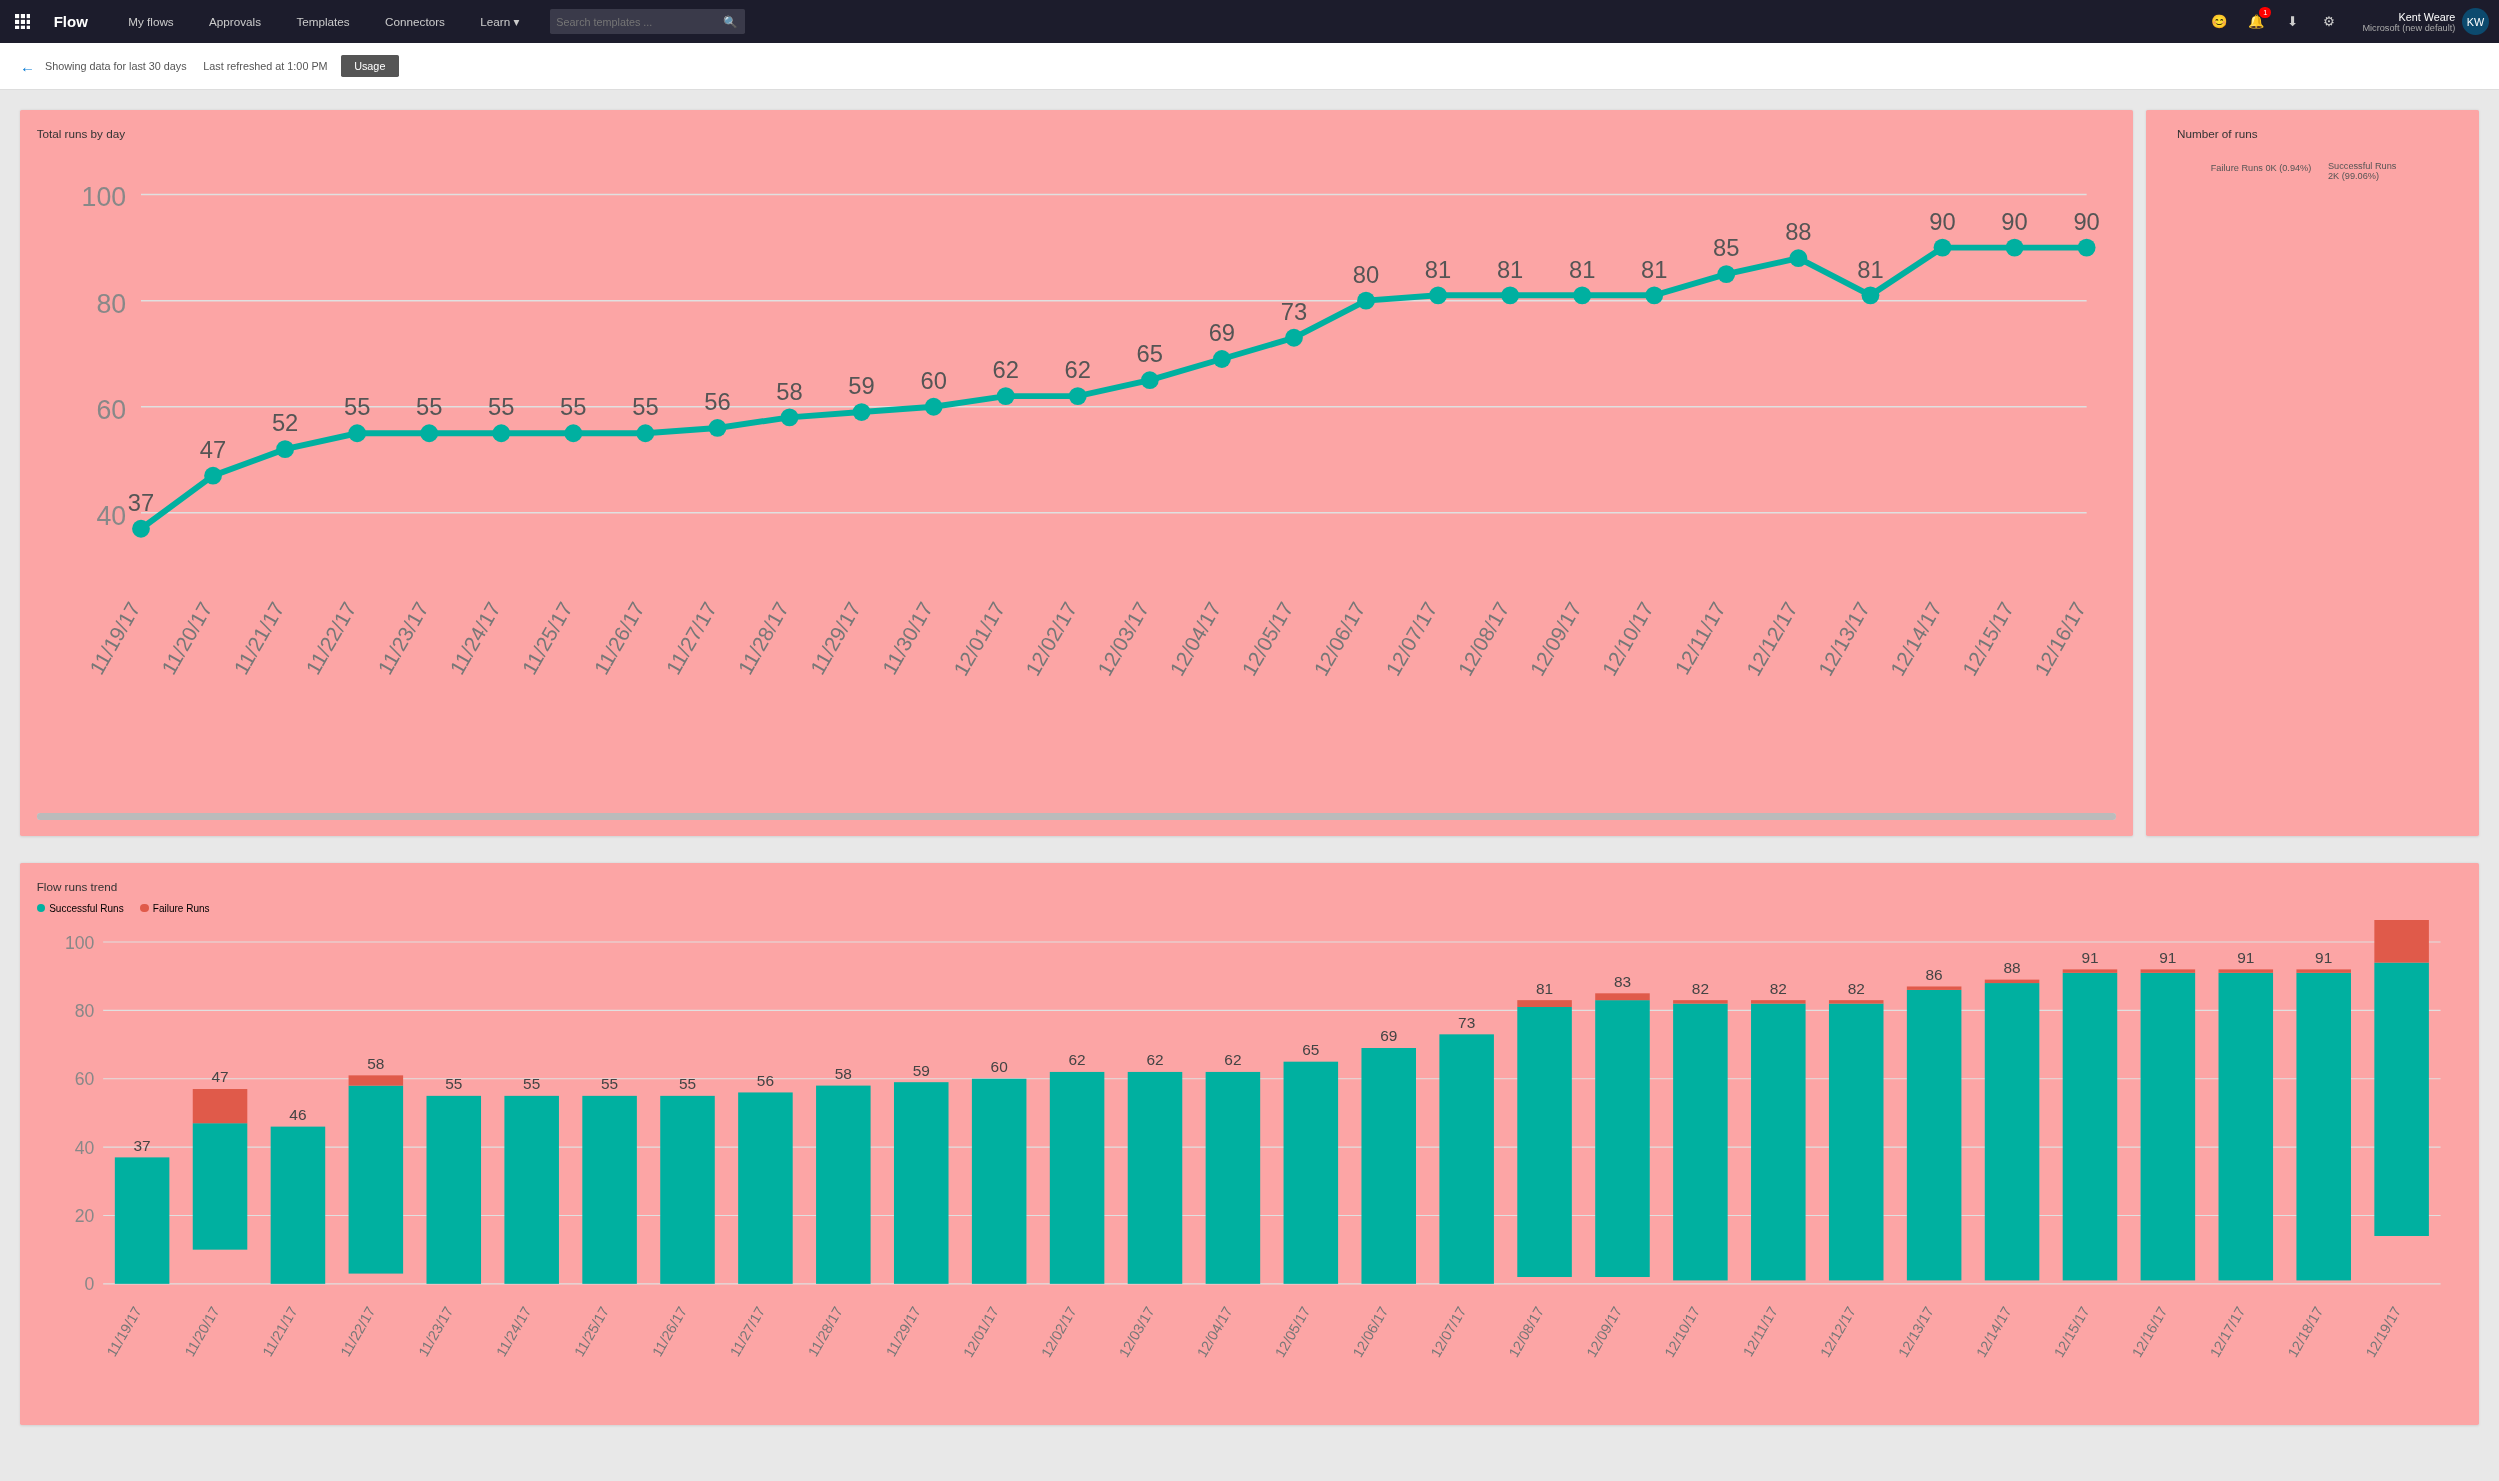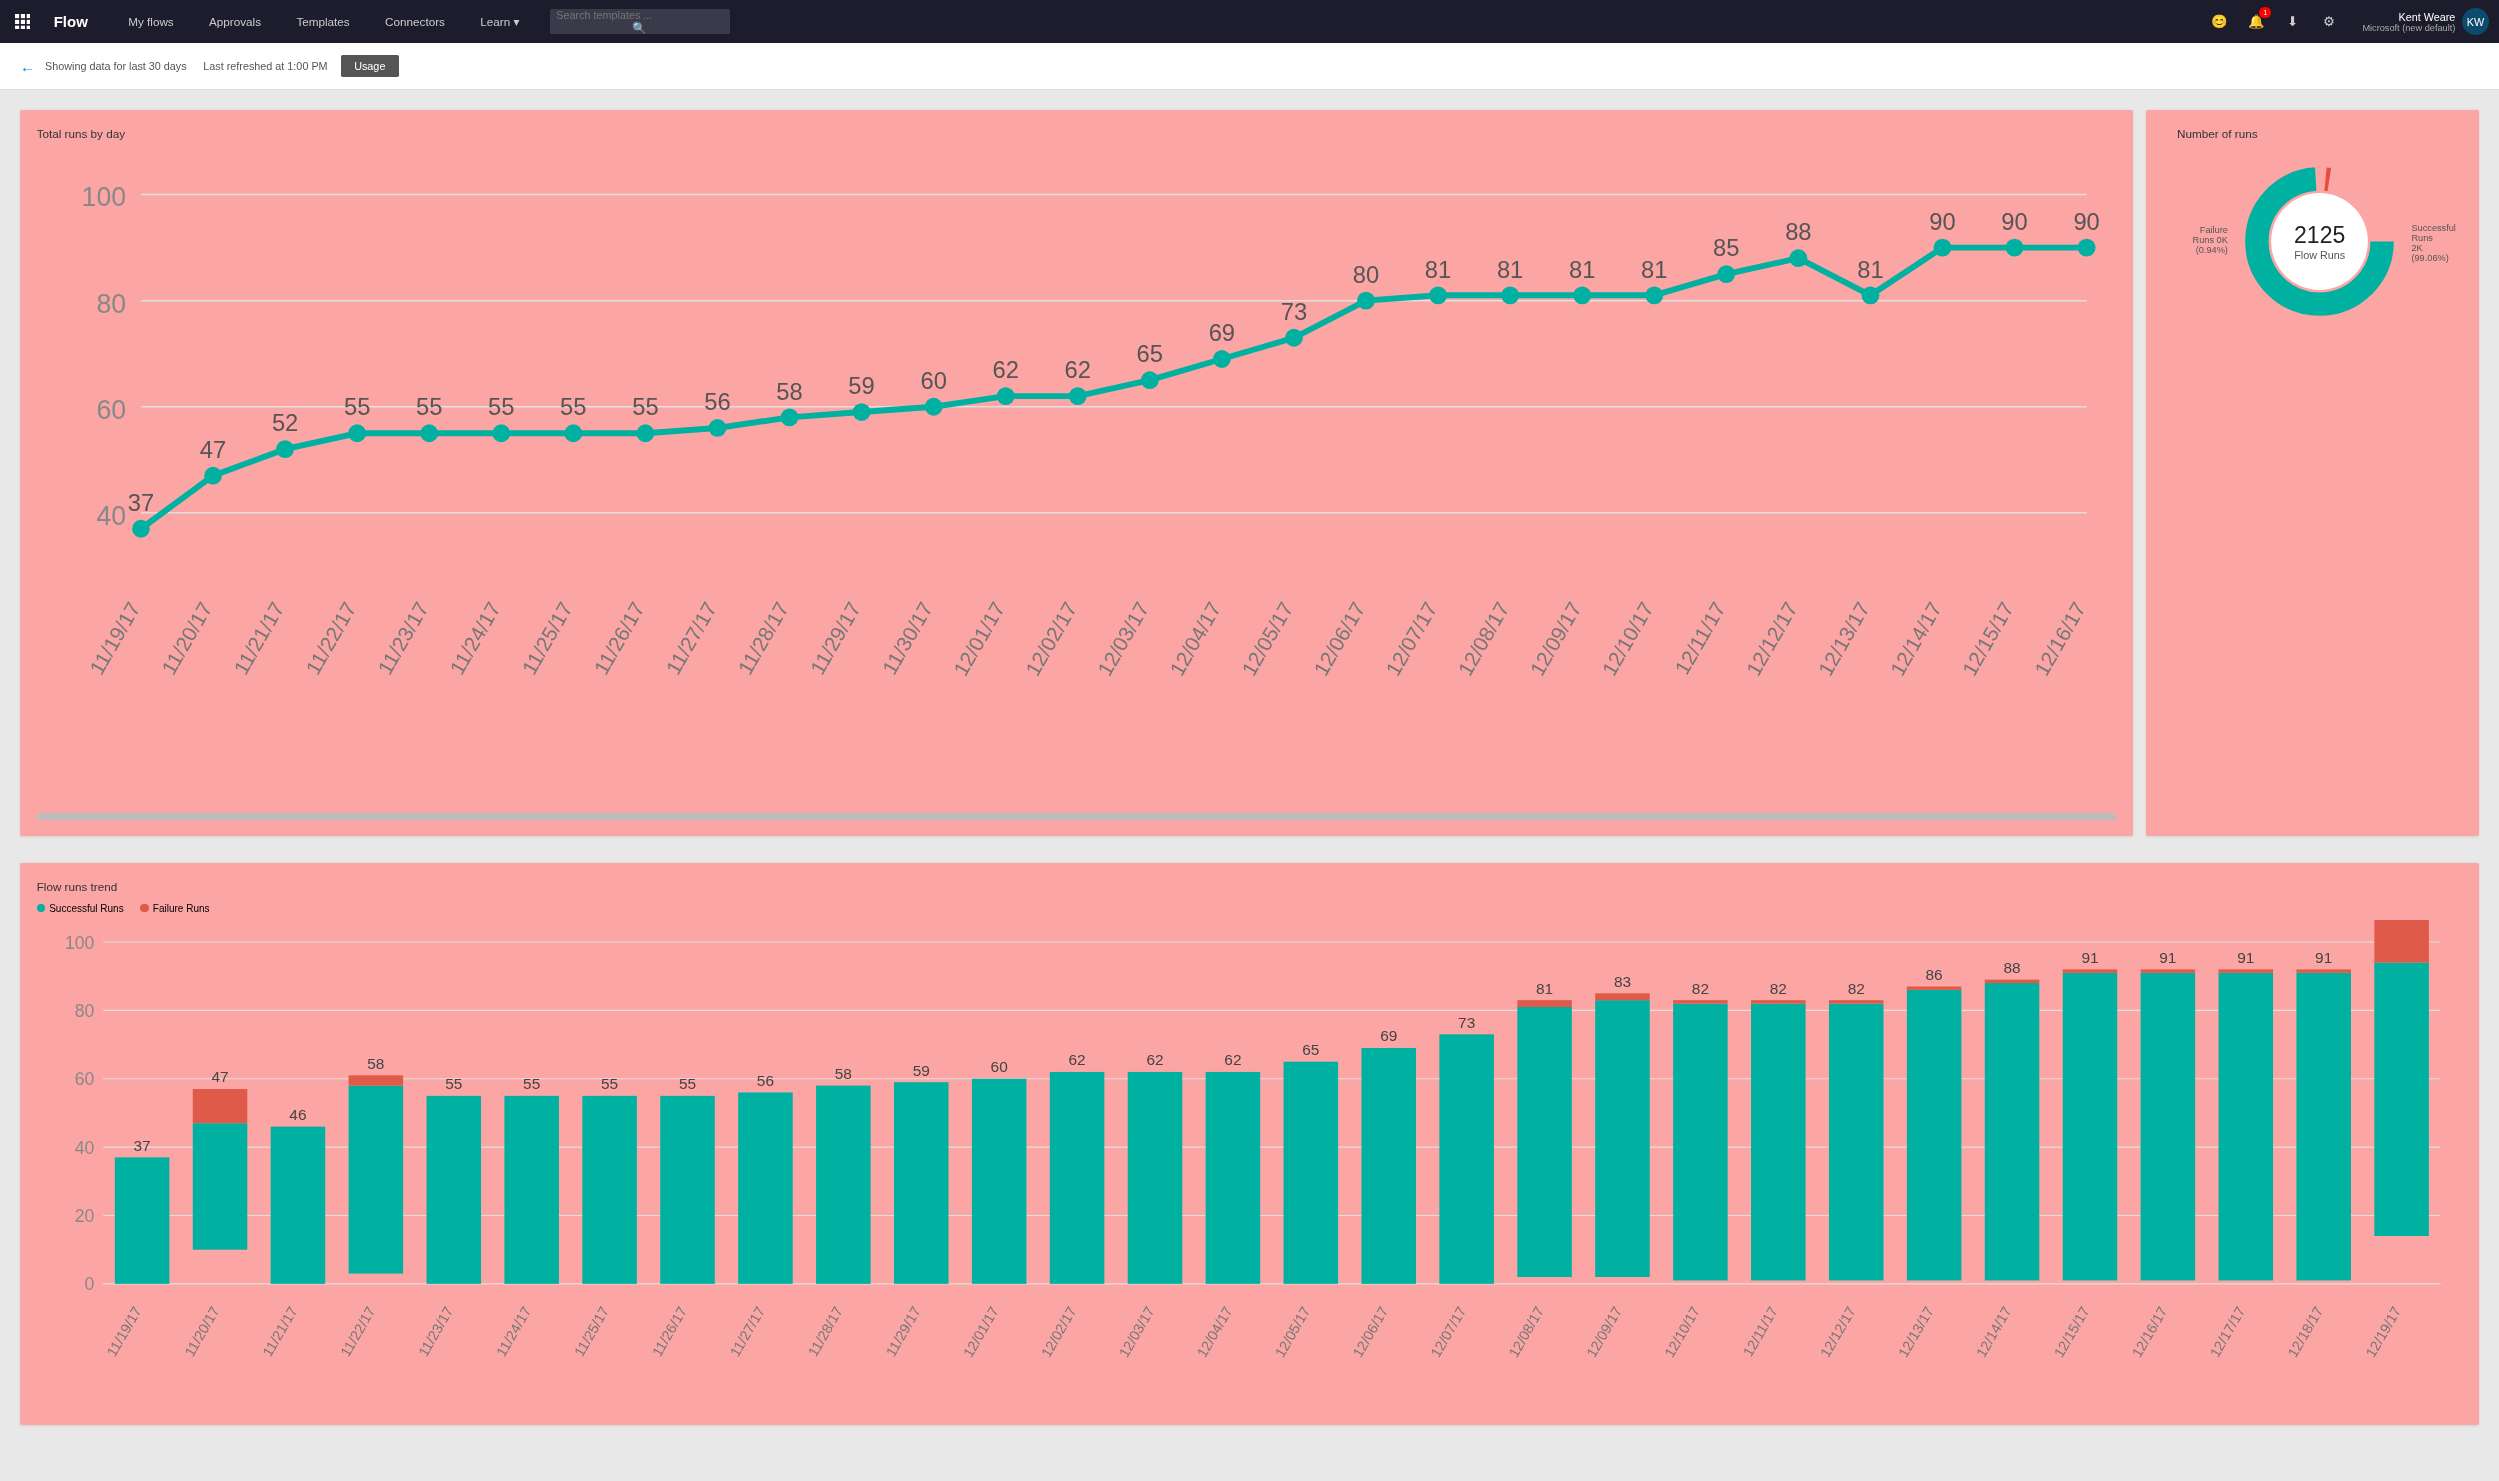--- a/index.html
+++ b/index.html
@@ -47,21 +47,21 @@
     }
     .nav-brand {
       font-size: 15px; font-weight: 600; color: white; margin-right: 16.7px;
     }
     .nav-link {
       color: #ccc; font-size: 11.7px; padding: 0 11.7px; height: 43px;
       display: flex; align-items: center; cursor: pointer; text-decoration: none;
     }
     .nav-search-wrap {
       display: flex; align-items: center; background: #3a3a4a;
-      border-radius: 1.7px; padding: 0 6.7px; height: 25px; margin-left: 6.7px; flex-direction: column;
+      border-radius: 1.7px; padding: 0 6.7px; height: 25px; margin-left: 6.7px;
     }
     .nav-search-input {
       background: none; border: none; outline: none; color: #bbb;
       font-size: 10.8px; width: 167px;
     }
     .nav-search-icon { color: #bbb; font-size: 11.7px; }
     .nav-spacer { flex: 1; }
     .nav-icons { display: flex; align-items: center; gap: 13.3px; }
     .nav-icon-btn {
       width: 23px; height: 23px; display: flex; align-items: center;
@@ -310,32 +310,20 @@
           <div class="scrollbar-thumb"></div>
         </div>
       </div>
     </div>
 
     <div class="dashboard-card chart-right">
       <div class="card-title">Number of runs</div>
       <div class="donut-wrap">
 
         <div style="font-size:9.2px;color:#555;margin-bottom:3.3px;text-align:right;width:183px;padding-right:8.3px;">Failure Runs 0K (0.94%)</div>
-        <div class="donut-container">
-          <svg viewBox="0 0 200 200" width="167" height="167">
-
-            <circle cx="100" cy="100" r="75" fill="none" stroke="#00b0a0" stroke-width="28" stroke-dasharray="466 471" stroke-dashoffset="117.8"></circle>
-            <circle cx="100" cy="100" r="75" fill="none" stroke="#e74c3c" stroke-width="28" stroke-dasharray="4.5 471" stroke-dashoffset="115.3"></circle>
-            <circle cx="100" cy="100" r="58" fill="white"></circle>
-          </svg>
-          <div class="donut-center">
-            <div class="donut-number">2125</div>
-            <div class="donut-label">Flow Runs</div>
-          </div>
-        </div>
 
         <div style="font-size:9.2px;color:#555;margin-top:3.3px;text-align:left;width:183px;padding-left:8.3px;">
           <span>Successful Runs</span><br>
           <span>2K (99.06%)</span>
         </div>
       </div>
     </div>
   </div>
 
   <div class="dashboard-card">

